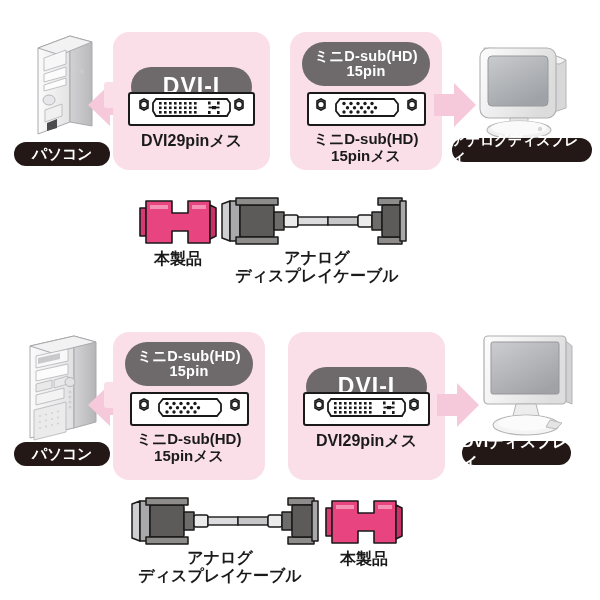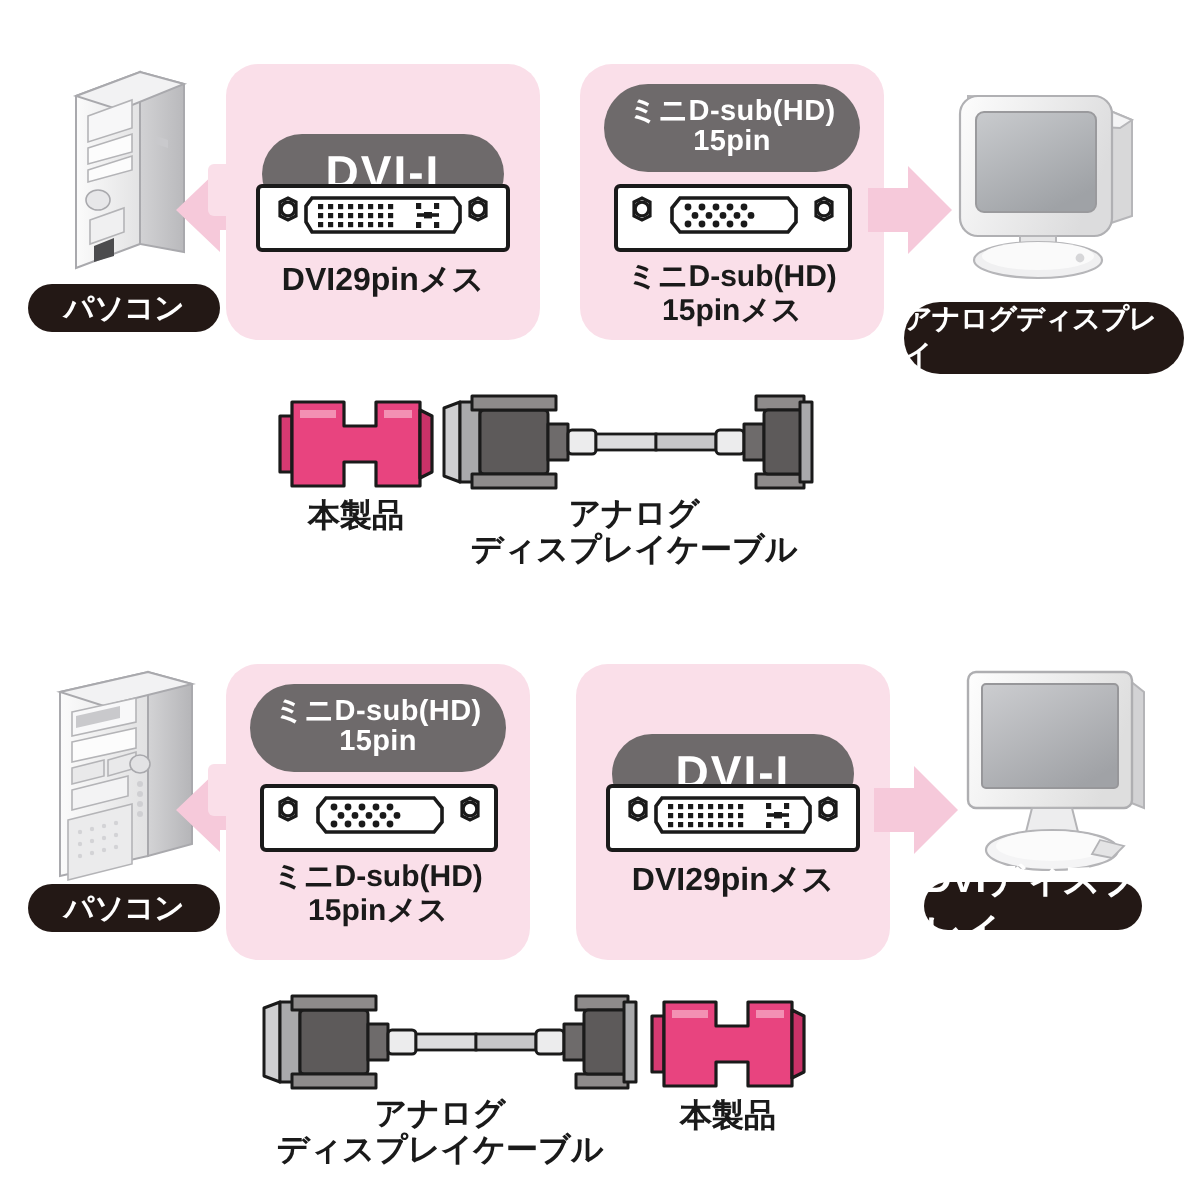--- a/index.html
+++ b/index.html
@@ -255,21 +255,21 @@
         <polygon points="72,20 96,30 96,78 72,86" fill="#d8d8d9" stroke="#b6b6b9" stroke-width="1"></polygon>
         <polygon points="14,18 72,20 96,30 90,34 14,30" fill="#f4f4f5" stroke="#b6b6b9" stroke-width="1"></polygon>
         <rect x="10" y="18" width="76" height="70" rx="9" fill="url(#crtBodyT)" stroke="#b0b0b3" stroke-width="1.1"></rect>
         <rect x="18" y="26" width="60" height="50" rx="4" fill="url(#crtScrT)" stroke="#9a9a9d" stroke-width="1"></rect>
         <rect x="40" y="88" width="18" height="10" fill="#e6e6e7" stroke="#b6b6b9" stroke-width="1"></rect>
         <ellipse cx="49" cy="100" rx="32" ry="9" fill="#f0f0f1" stroke="#b6b6b9" stroke-width="1.1"></ellipse>
         <ellipse cx="49" cy="98" rx="28" ry="7" fill="#fafafa"></ellipse>
         <circle cx="70" cy="99" r="2.2" fill="#d6d6d8"></circle>
       </svg>
     </div>
-    <div class="pill" style="left:452px;top:151px;width:140px;height:36px;font-size:14px;">アナログディスプレイ</div>
+    <div class="pill" style="left:452px;top:138px;width:140px;height:24px;font-size:14px;">アナログディスプレイ</div>
 
     <div class="abs" style="left:136px;top:196px;">
       <svg width="84" height="52" viewBox="0 0 84 52">
         <g stroke="#1a1a1a" stroke-width="1.6" stroke-linejoin="round">
           <polygon points="4,12 10,12 10,40 4,40" fill="#d63a72"></polygon>
           <polygon points="10,5 36,5 36,17 52,17 52,5 74,5 74,47 52,47 52,35 36,35 36,47 10,47" fill="#e8447f"></polygon>
           <polygon points="74,9 80,12 80,40 74,43" fill="#c93268"></polygon>
         </g>
         <g fill="#f59ebd" opacity="0.85">
           <rect x="14" y="9" width="18" height="4"></rect>
@@ -480,21 +480,21 @@
         </defs>
         <polygon points="84,10 94,18 94,76 84,72" fill="#d2d2d4" stroke="#b4b4b7" stroke-width="1"></polygon>
         <rect x="6" y="8" width="82" height="68" rx="4" fill="url(#lcdFrame)" stroke="#aeaeb1" stroke-width="1.2"></rect>
         <rect x="13" y="14" width="68" height="52" rx="2" fill="url(#lcdScr)" stroke="#97979a" stroke-width="1"></rect>
         <polygon points="38,76 58,76 62,92 34,92" fill="#ededee" stroke="#b4b4b7" stroke-width="1"></polygon>
         <ellipse cx="48" cy="97" rx="33" ry="10" fill="#f4f4f5" stroke="#b4b4b7" stroke-width="1.1"></ellipse>
         <ellipse cx="48" cy="95" rx="28" ry="7.5" fill="#fbfbfb"></ellipse>
         <polygon points="72,92 84,95 78,101 68,99" fill="#e4e4e5" stroke="#b4b4b7" stroke-width="0.9"></polygon>
       </svg>
     </div>
-    <div class="pill" style="left:462px;top:141px;width:109px;height:24px;font-size:19px;">DVIディスプレイ</div>
+    <div class="pill" style="left:462px;top:141px;width:109px;height:24px;font-size:16px;">DVIディスプレイ</div>
 
     <div class="abs" style="left:128px;top:196px;">
       <svg width="190" height="52" viewBox="0 0 190 52">
         <g stroke="#1a1a1a" stroke-width="1.5" stroke-linejoin="round">
           <polygon points="4,8 12,5 12,45 4,42" fill="#cfcfd1"></polygon>
           <rect x="12" y="5" width="10" height="40" fill="#a9a9ab"></rect>
           <rect x="22" y="9" width="34" height="32" rx="2" fill="#5d5a5a"></rect>
           <rect x="18" y="2" width="42" height="7" fill="#8e8b8b"></rect>
           <rect x="18" y="41" width="42" height="7" fill="#8e8b8b"></rect>
           <rect x="56" y="16" width="10" height="18" fill="#6e6b6b"></rect>

